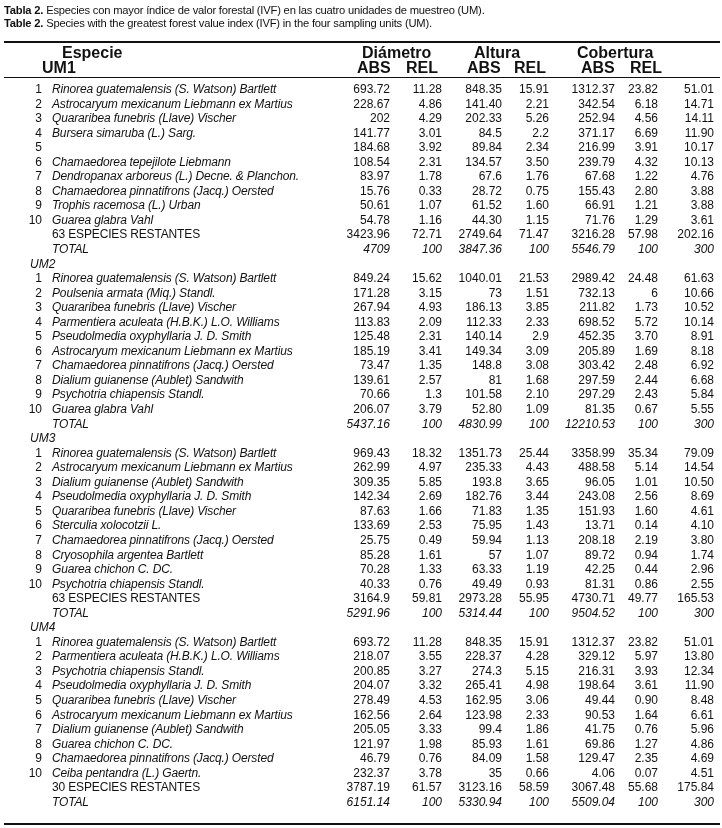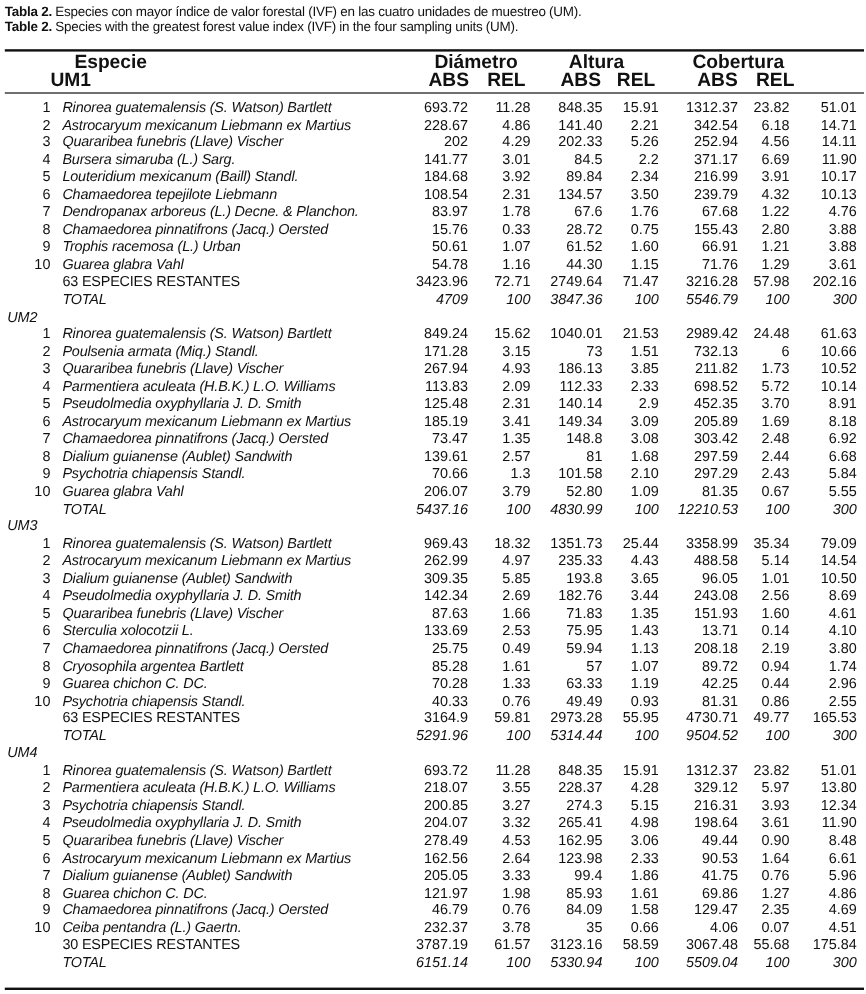--- a/index.html
+++ b/index.html
@@ -35,21 +35,21 @@
   .c2 { right: 281px; }
   .c3 { right: 268px; }
   .row .c1 { left: auto; right: 330px; }
   .row .c2 { left: auto; right: 278px; }
   .row .c3 { left: auto; right: 218px; }
   .row .c4 { left: auto; right: 171px; }
   .row .c5 { left: auto; right: 105px; }
   .row .c6 { left: auto; right: 62px; }
   .row .c7 { left: auto; right: 6px; }
   .row.total span { font-style: italic; }
-  .um-label { font-style: italic; }
+  .um-label { font-style: italic; margin-left: 24px; }
 </style>
 </head>
 <body>
 
 <div class="caption">
   <div><b>Tabla 2.</b><span> Especies con mayor índice de valor forestal (IVF) en las cuatro unidades de muestreo (UM).</span></div>
   <div><b>Table 2.</b><span> Species with the greatest forest value index (IVF) in the four sampling units (UM).</span></div>
 </div>
 
 <div class="rule top"></div>
@@ -109,21 +109,20 @@
       <span class="c-v c1">141.77</span>
       <span class="c-v c2">3.01</span>
       <span class="c-v c3">84.5</span>
       <span class="c-v c4">2.2</span>
       <span class="c-v c5">371.17</span>
       <span class="c-v c6">6.69</span>
       <span class="c-v c7">11.90</span>
     </div>
     <div class="row">
       <span class="c-num">5</span>
-      <span class="c-sp">Louteridium mexicanum (Baill) Standl.</span>
       <span class="c-v c1">184.68</span>
       <span class="c-v c2">3.92</span>
       <span class="c-v c3">89.84</span>
       <span class="c-v c4">2.34</span>
       <span class="c-v c5">216.99</span>
       <span class="c-v c6">3.91</span>
       <span class="c-v c7">10.17</span>
     </div>
     <div class="row">
       <span class="c-num">6</span>

